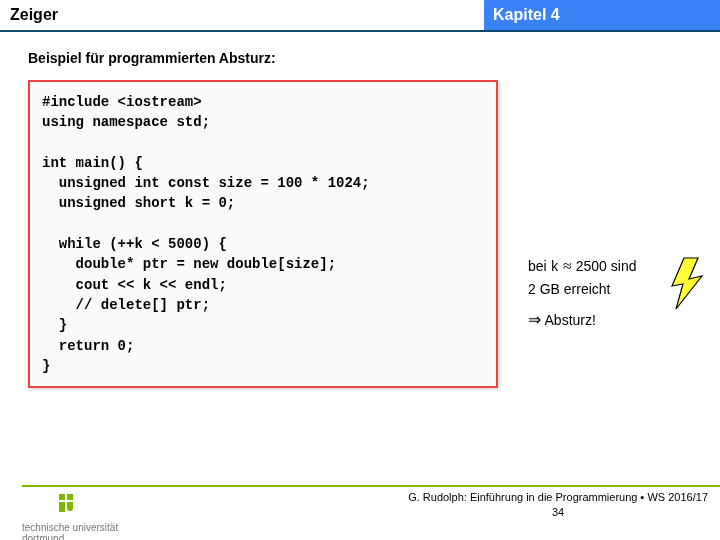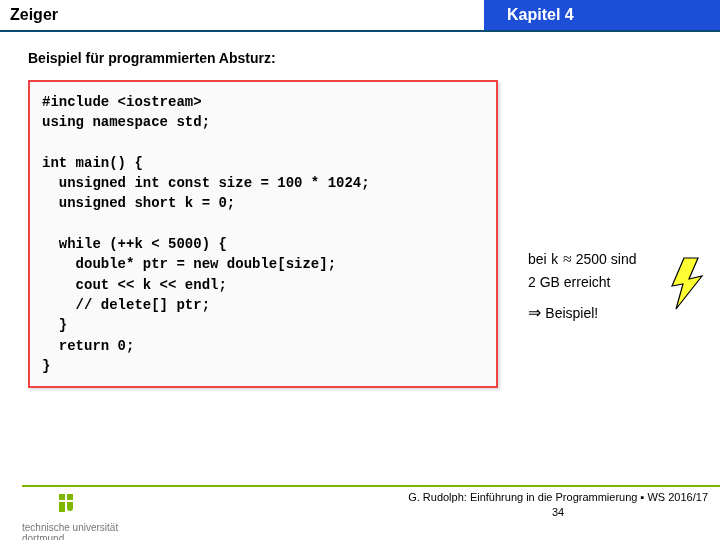--- a/index.html
+++ b/index.html
@@ -20,25 +20,25 @@
   .header-left {
     width: 480px;
     background: #ffffff;
     padding: 6px 10px;
     font-size: 16px;
     font-weight: bold;
     color: #000;
   }
   .header-right {
     flex: 1;
-    background: #1d4ed8;
+    background: #3b82f6;
     color: #ffffff;
     font-size: 16px;
     font-weight: bold;
-    padding: 6px 23px;
+    padding: 6px 9px;
   }
   .header-divider {
     width: 4px;
     background: #ffffff;
   }
   .content {
     padding: 18px 28px 0 28px;
   }
   .subtitle {
     font-size: 14px;
@@ -57,21 +57,21 @@
     font-size: 14px;
     line-height: 1.45;
     white-space: pre;
     color: #000;
     box-shadow: 2px 2px 3px rgba(0,0,0,0.15);
     font-weight: bold;
   }
   .annotation {
     position: absolute;
     left: 528px;
-    top: 248px;
+    top: 255px;
     font-size: 14px;
     color: #000;
     line-height: 1.4;
   }
   .annotation .row1 { margin-bottom: 2px; }
   .annotation .sym { font-family: "Times New Roman", serif; font-size: 16px; }
   .annotation .arrow-row { margin-top: 10px; }
   .annotation .mono { font-family: "Courier New", monospace; }
   .bolt {
     position: absolute;
@@ -147,21 +147,21 @@
   return 0;
 }</div>
 </div>
 
 <div class="annotation">
   <div class="row1">
     <span>bei </span><span class="mono">k</span><span class="sym"> ≈ </span><span>2500 sind</span>
   </div>
   <div>2 GB erreicht</div>
   <div class="arrow-row">
-    <span class="sym">⇒</span><span> Beispiel!</span>
+    <span class="sym">⇒</span><span> Absturz!</span>
   </div>
 </div>
 
 <div class="bolt">
   <svg viewBox="0 0 40 55">
     <polygon points="16,2 4,30 15,28 8,53 34,20 21,23 30,2" fill="#ffff33" stroke="#000" stroke-width="1.2"></polygon>
   </svg>
 </div>
 
 <div class="footer-line"></div>

